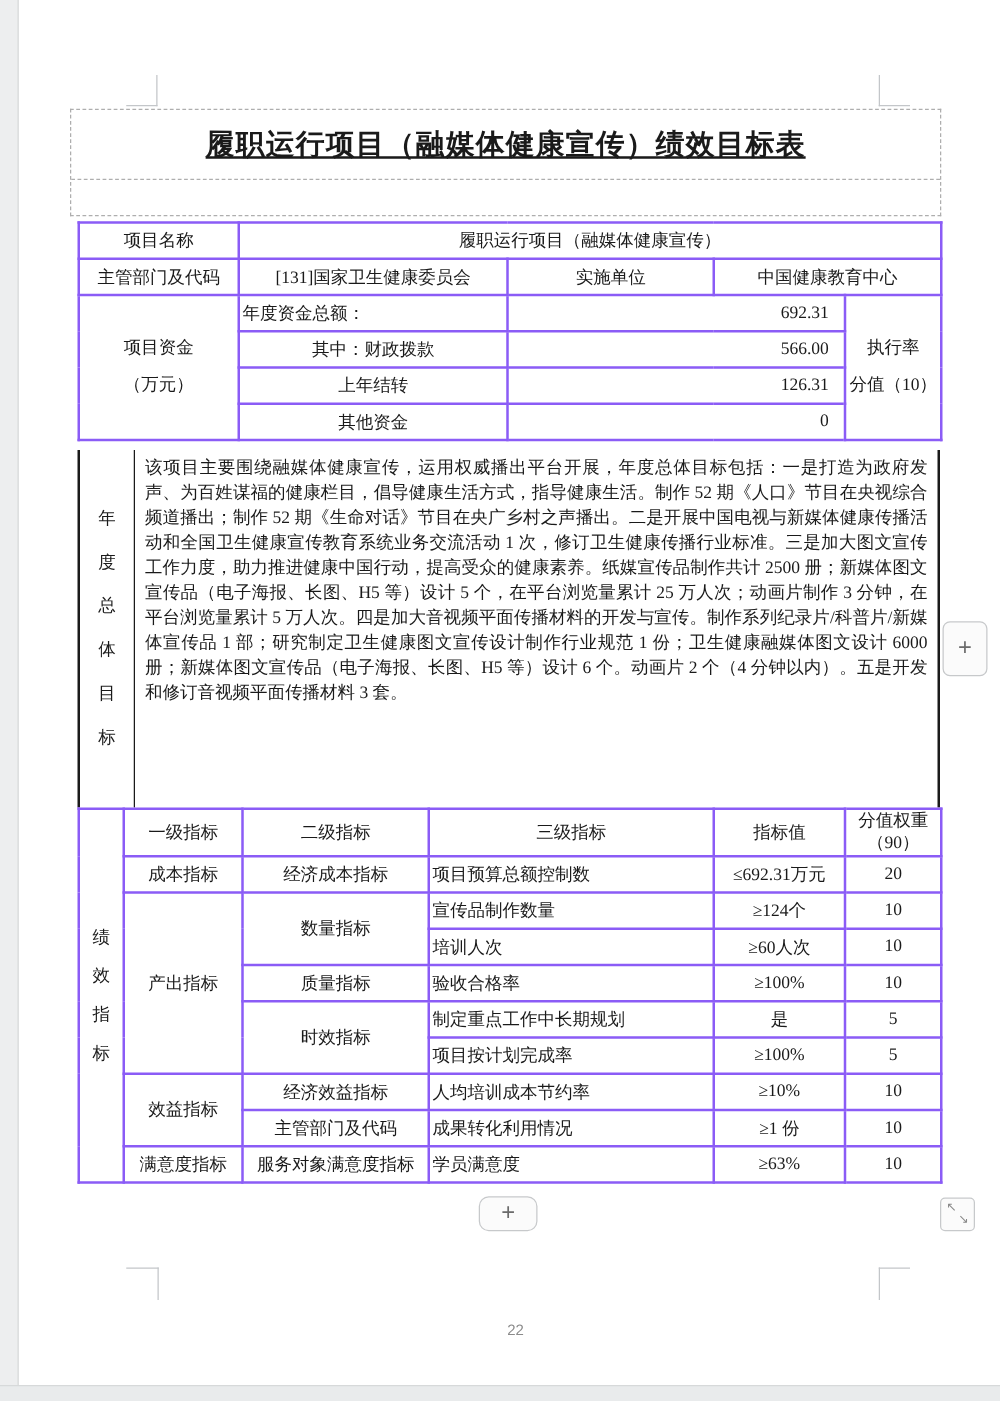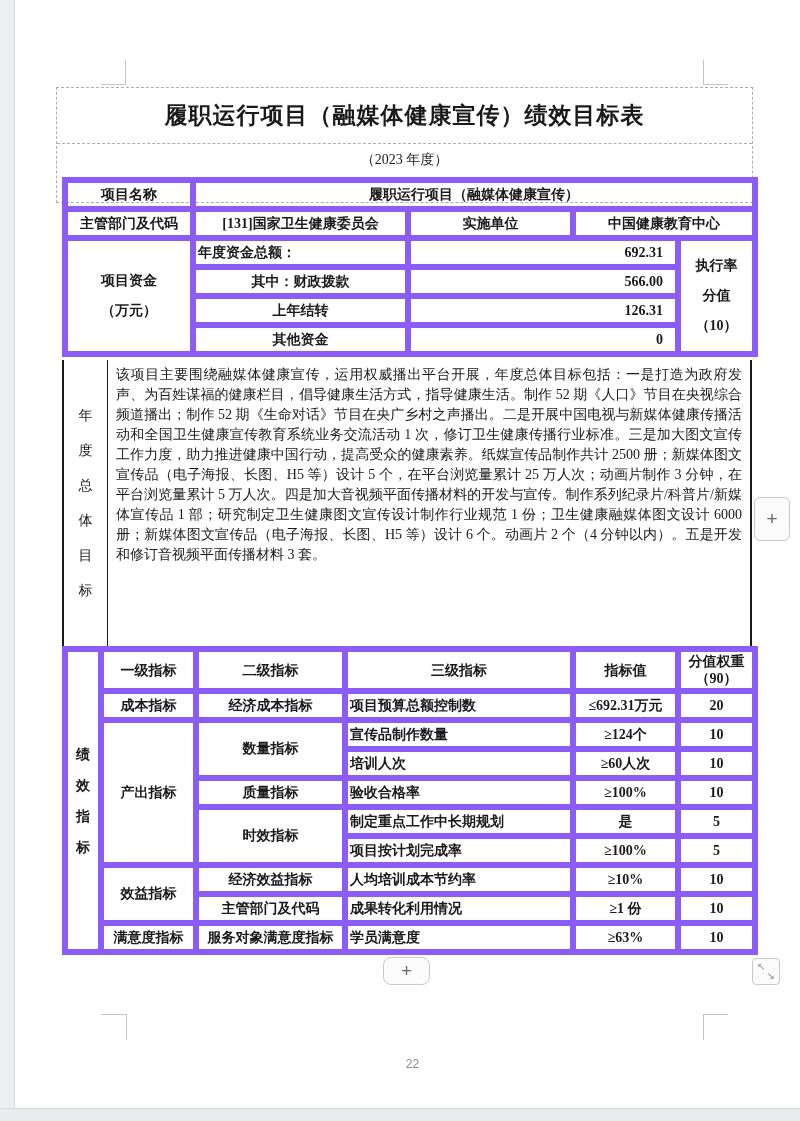--- a/index.html
+++ b/index.html
@@ -14,29 +14,29 @@
                    background: #e9ebec; border-top: 1px solid #d7d9da; }
 
   
   .mark { position: absolute; }
   .mark-tl { left: 101px; top: 60px;  width: 25px; height: 25px; border-right: 1px solid #c3c6c9; border-bottom: 1px solid #c3c6c9; }
   .mark-tr { left: 703px; top: 60px;  width: 25px; height: 25px; border-left: 1px solid #c3c6c9;  border-bottom: 1px solid #c3c6c9; }
   .mark-bl { left: 101px; top: 1014px; width: 26px; height: 26px; border-right: 1px solid #c3c6c9; border-top: 1px solid #c3c6c9; }
   .mark-br { left: 703px; top: 1014px; width: 25px; height: 26px; border-left: 1px solid #c3c6c9;  border-top: 1px solid #c3c6c9; }
 
   
-  .title-frame { position: absolute; left: 56px; top: 87px; width: 697px; height: 116px;
-                 border: 1px dashed #aeaeae; }
+  .title-frame { position: absolute; left: 56px; top: 87px; width: 697px; height: 86px;
+                 border: 1px dashed #aeaeae; text-decoration: underline; }
   .doc-title { height: 56px; border-bottom: 1px dashed #aeaeae; display: flex; align-items: center;
                justify-content: center; font-size: 23px; font-weight: bold; letter-spacing: 1px; }
   .doc-subtitle { height: 32px; display: flex; align-items: center; justify-content: center; font-size: 14px; }
 
   
   table { border-collapse: collapse; table-layout: fixed; }
-  td, th { border: 6px solid #8b5cf6; font-size: 14px; font-weight: bold; text-align: center;
+  td, th { border: 2px solid #8b5cf6; font-size: 14px; font-weight: normal; text-align: center;
            vertical-align: middle; overflow: hidden; padding: 1px 2px; }
   .doc-table { position: absolute; border: 2px solid #1a1a1a; }
 
   .info-table { left: 62px; top: 177px; width: 690px; }
   .info-table tr { height: 29px; }
   .info-table .thick-top td { border-top-width: 2px; }
   .cell-left { text-align: left; }
   .cell-num { text-align: right; padding-right: 12px; margin-top: 20px; }
   .two-line { line-height: 30px; }
 
@@ -78,21 +78,20 @@
   <div class="gutter-left"></div>
   <div class="gutter-bottom"></div>
 
   <div class="mark mark-tl"></div>
   <div class="mark mark-tr"></div>
   <div class="mark mark-bl"></div>
   <div class="mark mark-br"></div>
 
   <div class="title-frame">
     <div class="doc-title">履职运行项目（融媒体健康宣传）绩效目标表</div>
-    <div class="doc-subtitle">（2023 年度）</div>
   </div>
 
   <table class="doc-table info-table">
     <colgroup>
         <col style="width:128px">
         <col style="width:215px">
         <col style="width:165px">
         <col style="width:105px">
         <col style="width:77px">
       </colgroup>

